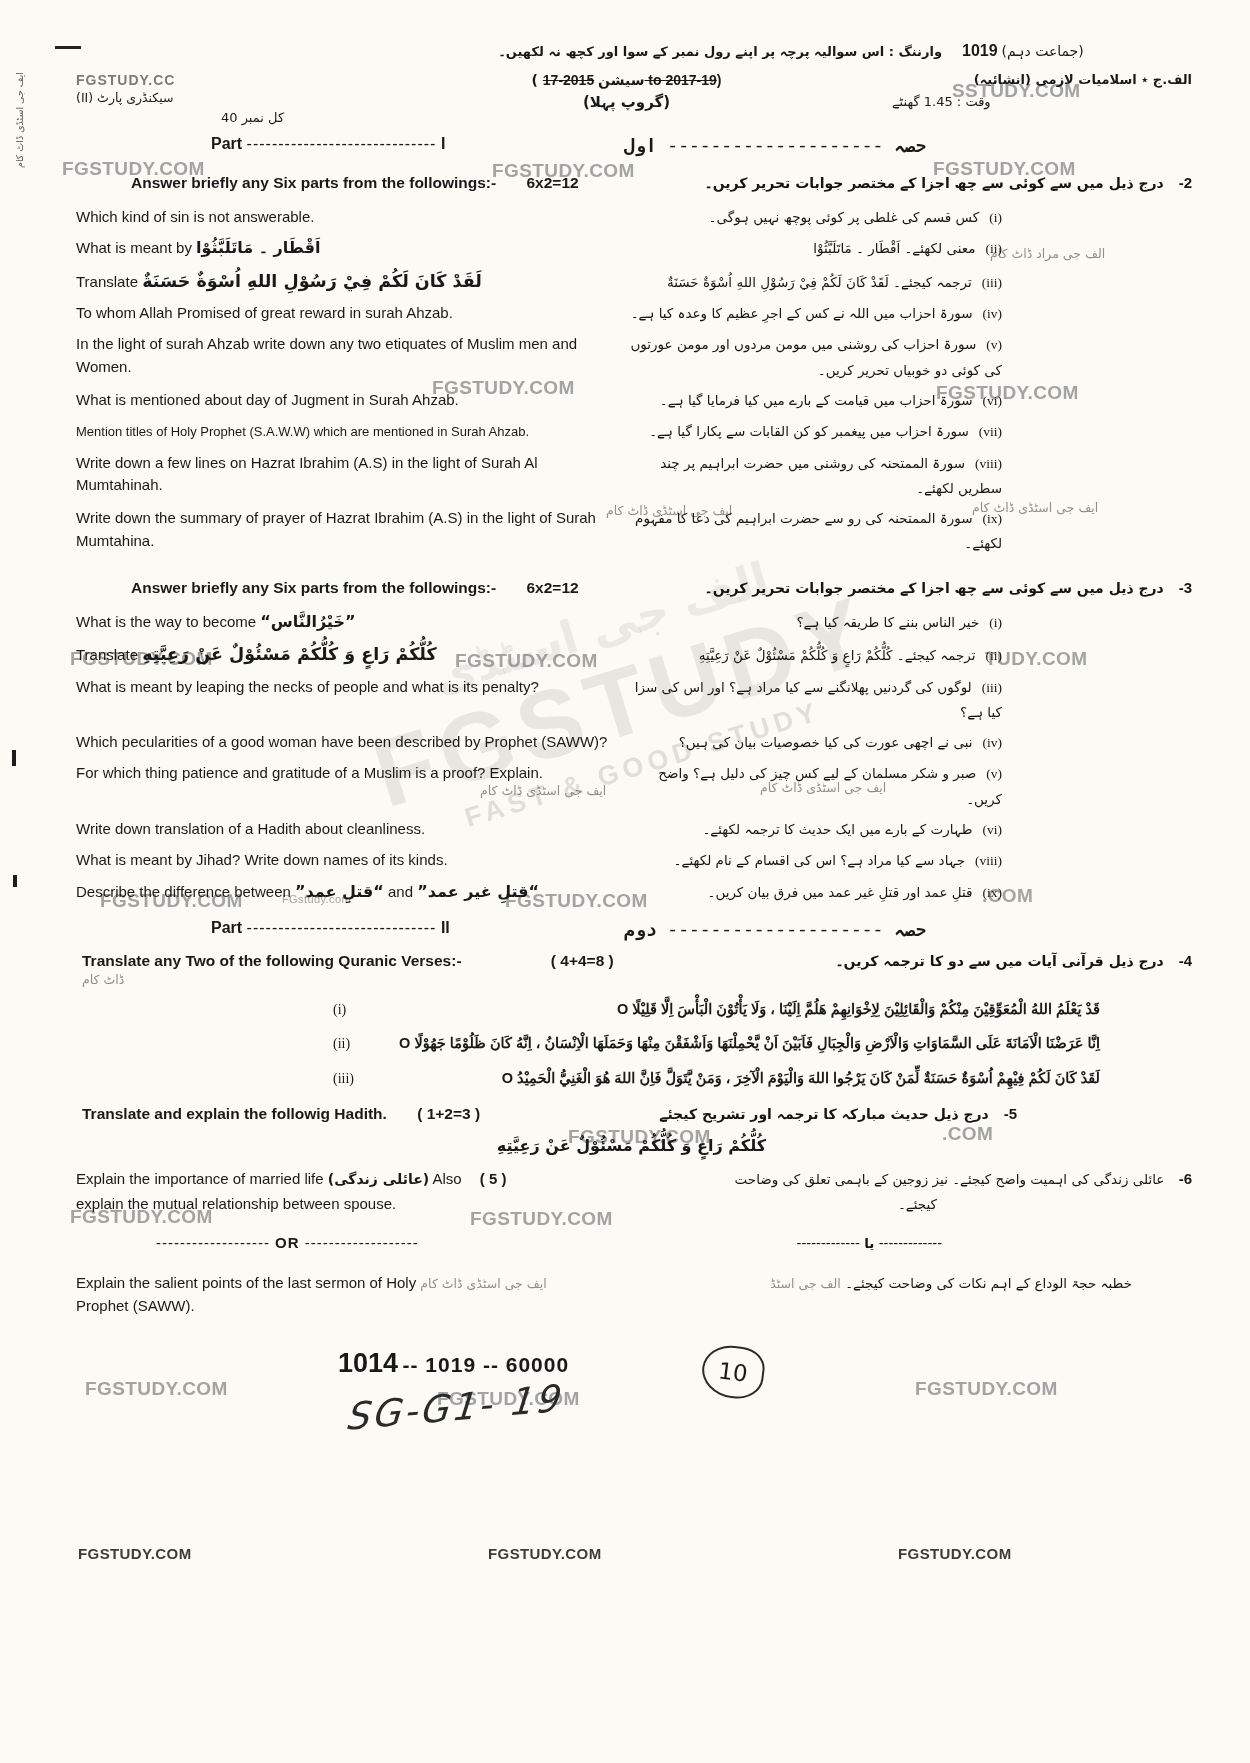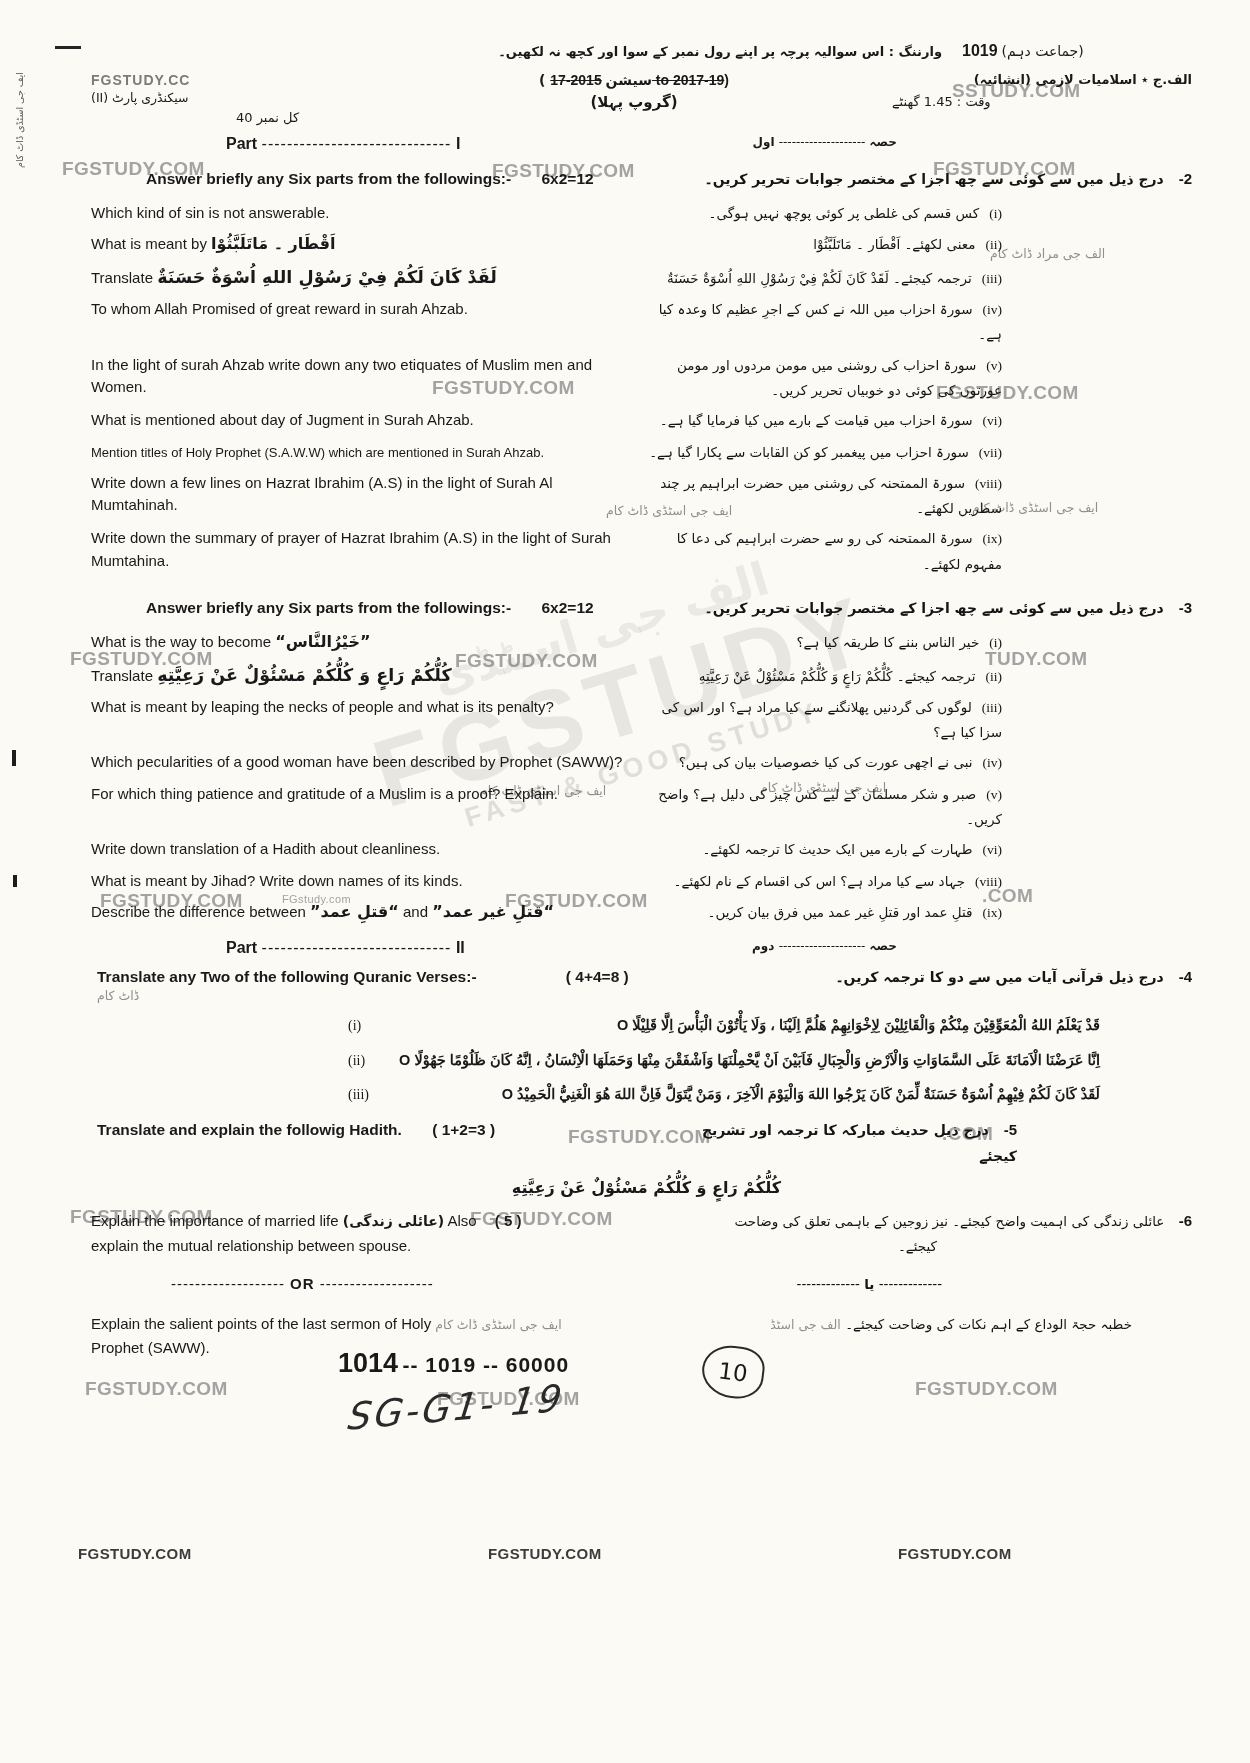--- a/index.html
+++ b/index.html
@@ -1,18 +1,18 @@
 <!DOCTYPE html>
 <html><head>
 <meta charset="utf-8">
 <style>
   html,body{margin:0;padding:0;background:#9a9a9a;}
   .page{position:relative;width:1250px;height:1763px;margin:0 auto;background:#fbfaf4;
         font-family:"Liberation Sans",sans-serif;color:#191919;overflow:hidden;}
-  .content{position:absolute;left:0;top:0;right:0;padding:42px 58px 0 91px;box-sizing:border-box;}
+  .content{position:absolute;left:18px;top:0;right:0;padding:42px 58px 0 58px;box-sizing:border-box;}
   .u{font-family:"DejaVu Sans",sans-serif;}
 
   
   .hdr1{display:flex;align-items:baseline;}
   .hdr1 .sp{flex:1;}
   .warn{direction:rtl;font-size:13px;font-weight:bold;}
   .pcode{width:250px;padding-left:20px;font-size:14px;box-sizing:border-box;}
   .pcode b{font-size:16px;}
   .hdr2{display:flex;margin-top:12px;}
   .hcol-l{width:285px;}
@@ -39,21 +39,21 @@
   .hur{font-size:14px;font-weight:bold;}
   .qnum{direction:ltr;unicode-bidi:isolate;margin-left:10px;font-weight:bold;font-size:15px;font-family:"Liberation Sans",sans-serif;}
   .marks{font-weight:bold;margin-left:26px;}
   .ar-inline{direction:rtl;unicode-bidi:isolate;font-family:"DejaVu Sans",sans-serif;font-size:16px;font-weight:bold;}
   .ar-big{font-size:17.5px;}
   .sm{font-size:13px;}
 
   
   .pdiv{display:flex;margin:10px 0 4px 0;}
   .pd-en{flex:0 0 548px;padding-left:135px;box-sizing:border-box;font-weight:bold;font-size:16px;white-space:nowrap;}
-  .pd-ur{flex:1;direction:rtl;padding-right:295px;font-weight:bold;font-size:12px;white-space:nowrap;}
+  .pd-ur{flex:1;direction:rtl;padding-right:295px;font-weight:bold;font-size:18px;white-space:nowrap;font-family:Liberation Mono, monospace;}
   .pd-dash{font-weight:normal;letter-spacing:1px;}
 
   
   .verse-row{display:flex;align-items:baseline;margin:9px 0 9px 257px;padding-right:92px;}
   .vnum{flex:0 0 48px;font-size:14px;font-family:"Liberation Serif",serif;}
   .verse-ar{flex:1;direction:rtl;text-align:right;font-family:Liberation Sans, sans-serif;
             font-size:14.5px;font-weight:bold;line-height:1.75;}
   .hadith{margin:4px 0 10px 330px;width:360px;direction:rtl;text-align:right;
           font-family:"DejaVu Sans",sans-serif;font-size:16px;font-weight:bold;}
 

